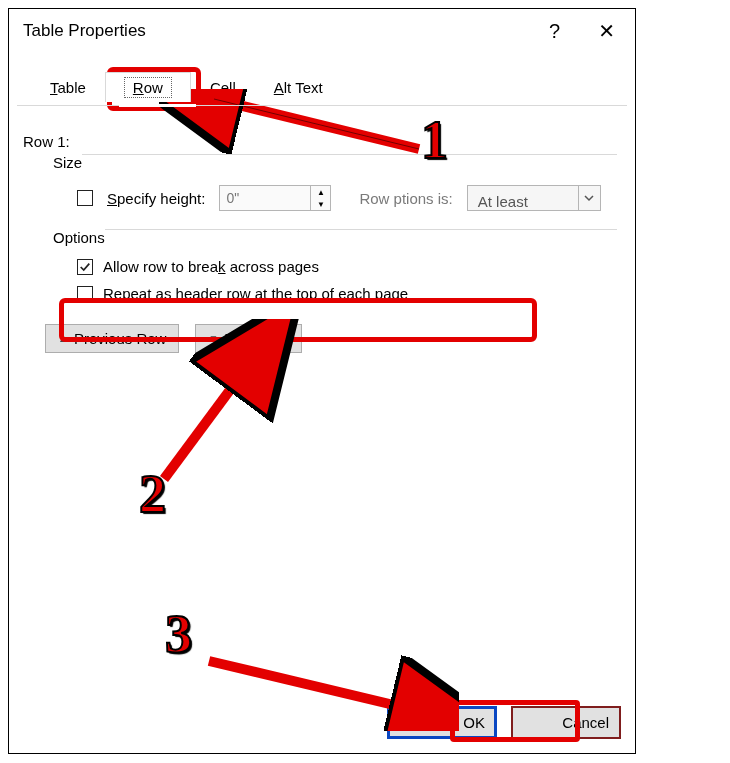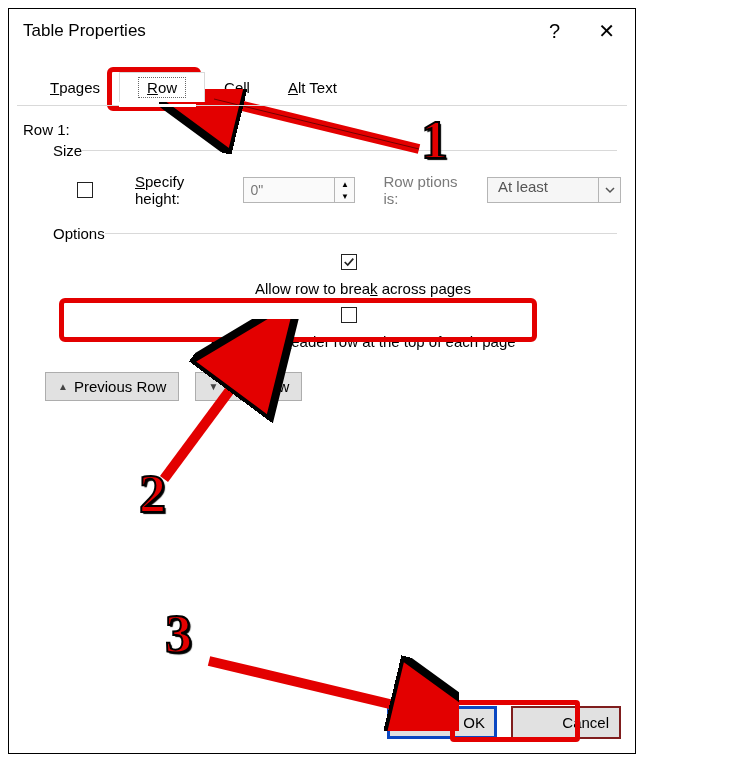--- a/index.html
+++ b/index.html
@@ -84,26 +84,25 @@
     width: 77px;
     z-index: 2;
   }
   .content {
     position: absolute;
     left: 14px; right: 14px;
     top: 108px;
     bottom: 60px;
     border: none;
   }
-  .rowlabel { margin: 4px 0 4px 0; }
+  .rowlabel { margin: 16px 0 4px 0; }
   .group-title {
     margin-left: 30px;
     margin-top: 2px;
     display: flex;
-    align-items: center;
   }
   .group-line {
     flex: 1;
     height: 1px;
     background: #d9d9d9;
     margin-right: 4px;
   }
   .sizegroup-body {
     margin: 14px 0 18px 54px;
     display: flex;
@@ -114,21 +113,21 @@
     width: 16px; height: 16px;
     border: 1px solid #222;
     display: inline-flex;
     align-items: center;
     justify-content: center;
     background: #fff;
     cursor: pointer;
     flex-shrink: 0;
   }
   .chk svg { width: 12px; height: 12px; }
-  .lbl { cursor: pointer; margin-left: 28px; }
+  .lbl { cursor: pointer; }
   .lbl .uline { text-decoration: underline; }
   .spin {
     display: inline-flex;
     align-items: stretch;
     border: 1px solid #b5b5b5;
     height: 26px;
     background: #fafafa;
   }
   .spin input {
     border: none;
@@ -149,21 +148,21 @@
     flex: 1;
     display: flex;
     align-items: center;
     justify-content: center;
     cursor: pointer;
     font-size: 8px;
   }
   .rowh-label { color: #7a7a7a; margin-left: 14px; }
   .combo {
     display: inline-flex;
-    align-items: flex-start;
+    align-items: flex-end;
     border: 1px solid #b5b5b5;
     height: 26px;
     background: #f6f6f6;
     color: #555;
   }
   .combo .cval { padding: 0 10px; width: 110px; }
   .combo .carrow {
     width: 22px;
     height: 100%;
     border-left: 1px solid #b5b5b5;
@@ -173,21 +172,20 @@
     cursor: pointer;
   }
   .optgroup-body {
     margin: 12px 0 0 54px;
   }
   .optrow {
     display: flex;
     align-items: center;
     gap: 10px;
     margin-bottom: 10px;
-    flex-direction: column;
   }
   .navrow {
     margin: 22px 0 0 22px;
     display: flex;
     gap: 16px;
   }
   .btn {
     border: 1px solid #adadad;
     background: #e1e1e1;
     padding: 5px 12px;
@@ -236,21 +234,21 @@
 
   <div class="titlebar">
     <span class="title">Table Properties</span>
     <div class="title-right">
       <span class="help">?</span>
       <span class="close-x">✕</span>
     </div>
   </div>
 
   <div class="tabstrip">
-    <div class="tab"><span class="uline">T</span><span></span><span>pages</span></div>
+    <div class="tab"><span class="uline">T</span><span></span><span>able</span></div>
     <div class="tab active"><span class="labelbox"><span class="uline">R</span>ow</span></div>
     <div class="tab">C<span class="uline">e</span>ll</div>
     <div class="tab"><span class="uline">A</span>lt Text</div>
   </div>
   <div class="tabline"></div>
   <div class="tabline-gap"></div>
 
   <div class="content">
     <div class="rowlabel">Row 1:</div>
 

